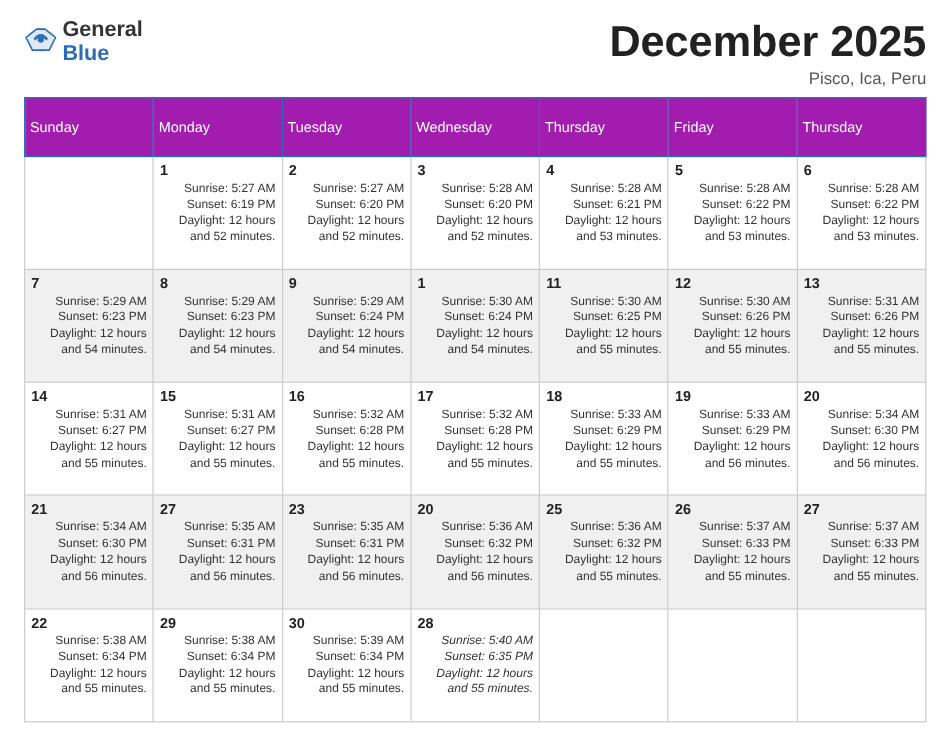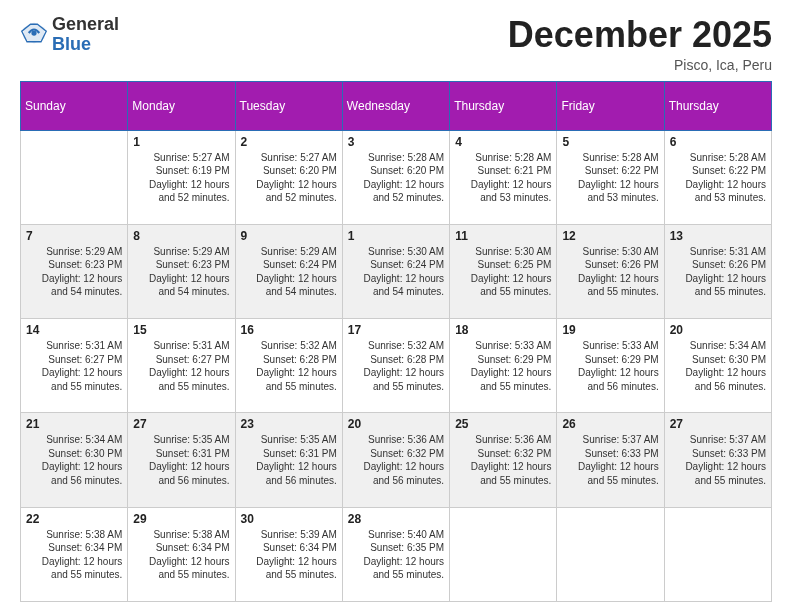--- a/index.html
+++ b/index.html
@@ -323,21 +323,21 @@
 Daylight: 12 hours and 55 minutes.</div>
           </td>
           <td>
             <span class="day-num">30</span>
             <div class="day-info" style="white-space: pre-line;">Sunrise: 5:39 AM
 Sunset: 6:34 PM
 Daylight: 12 hours and 55 minutes.</div>
           </td>
           <td>
             <span class="day-num">28</span>
-            <div class="day-info" style="white-space: pre-line;">Sunrise: 5:40 AM
+            <div class="day-info" style="white-space: pre-line; font-style: italic;">Sunrise: 5:40 AM
 Sunset: 6:35 PM
 Daylight: 12 hours and 55 minutes.</div>
           </td>
           <td class="empty-cell"></td>
           <td class="empty-cell"></td>
           <td class="empty-cell"></td>
         </tr>
       </tbody>
   </table>
 </div>

